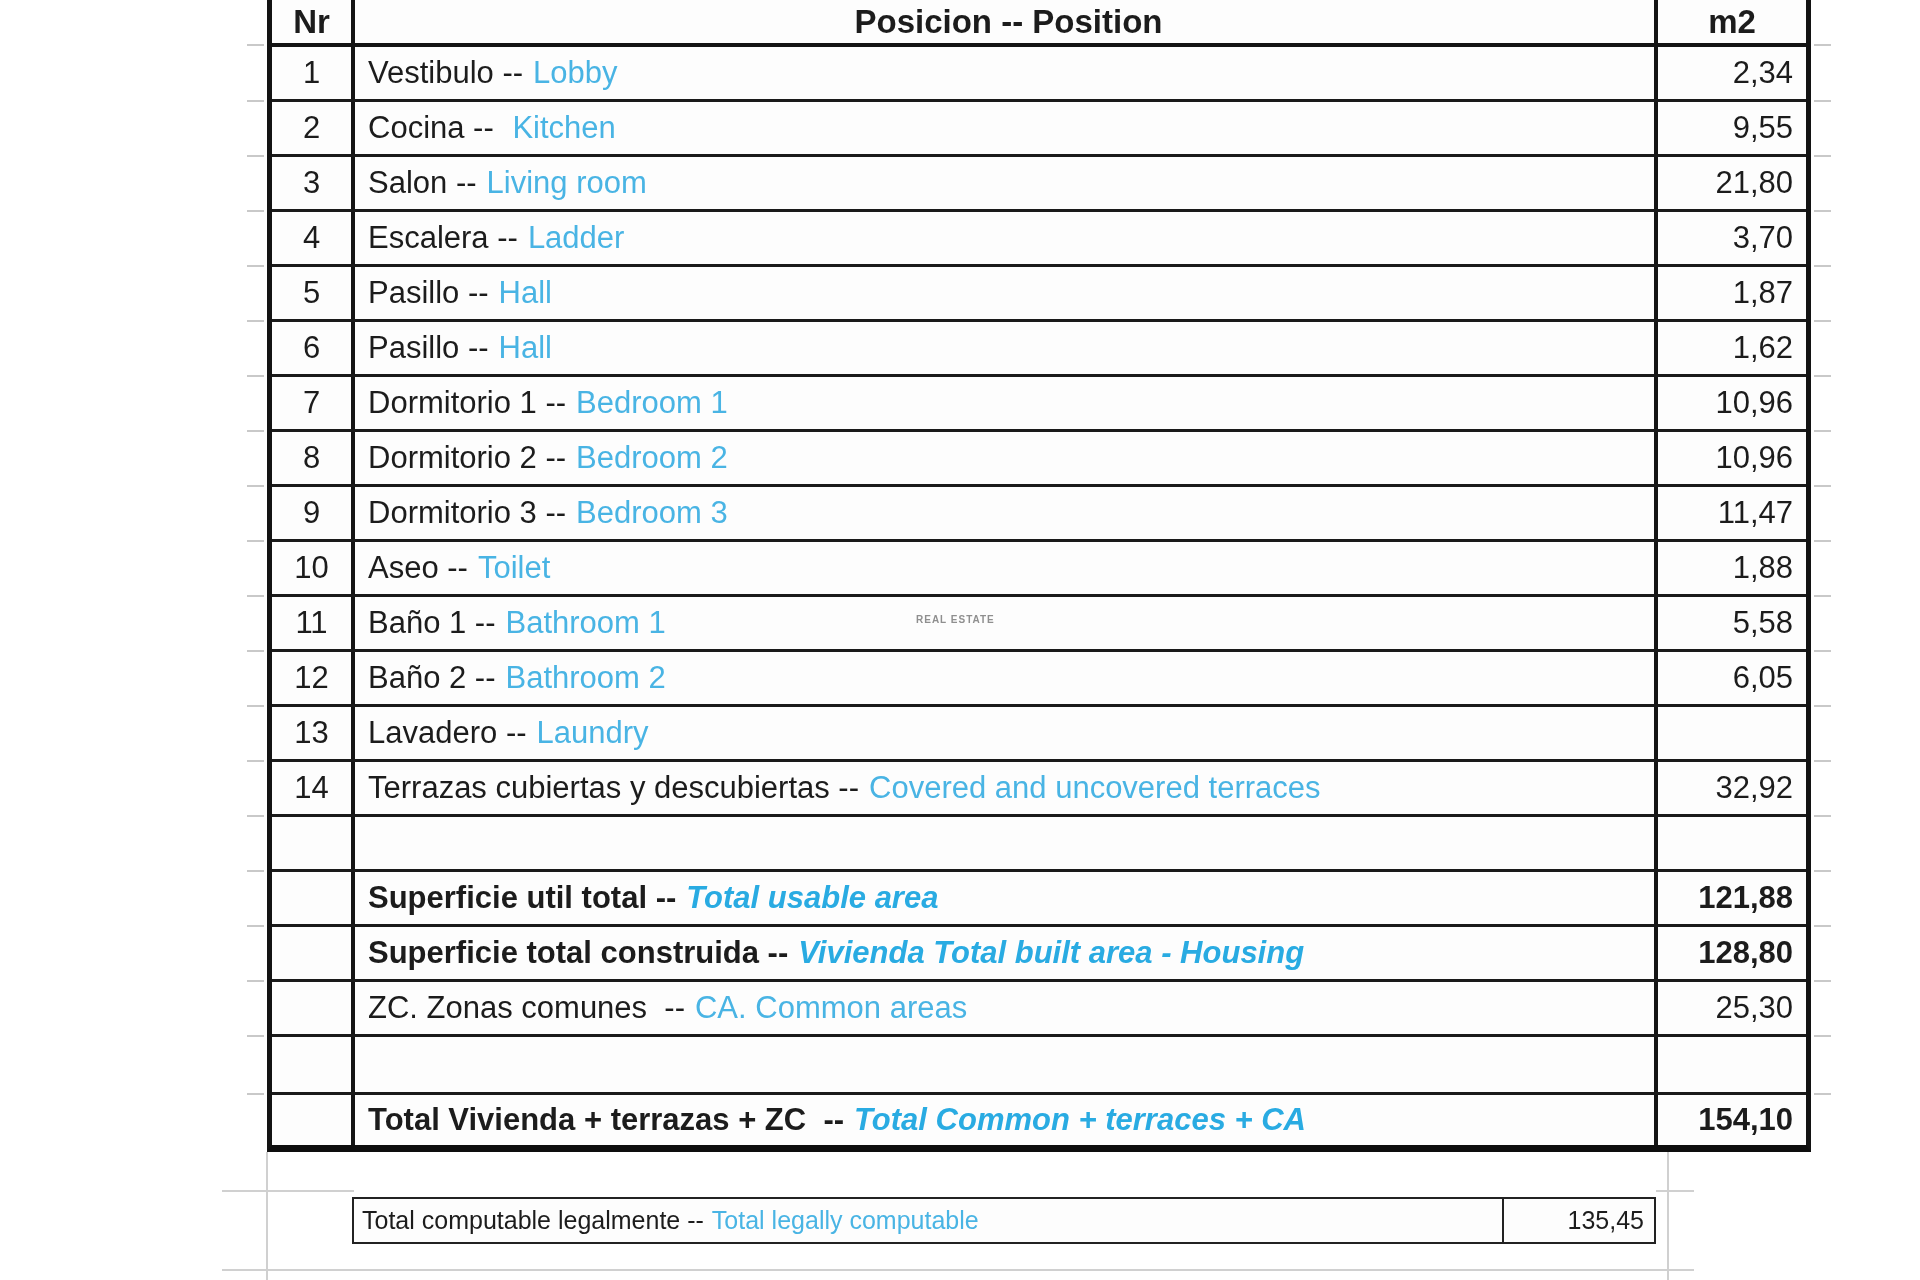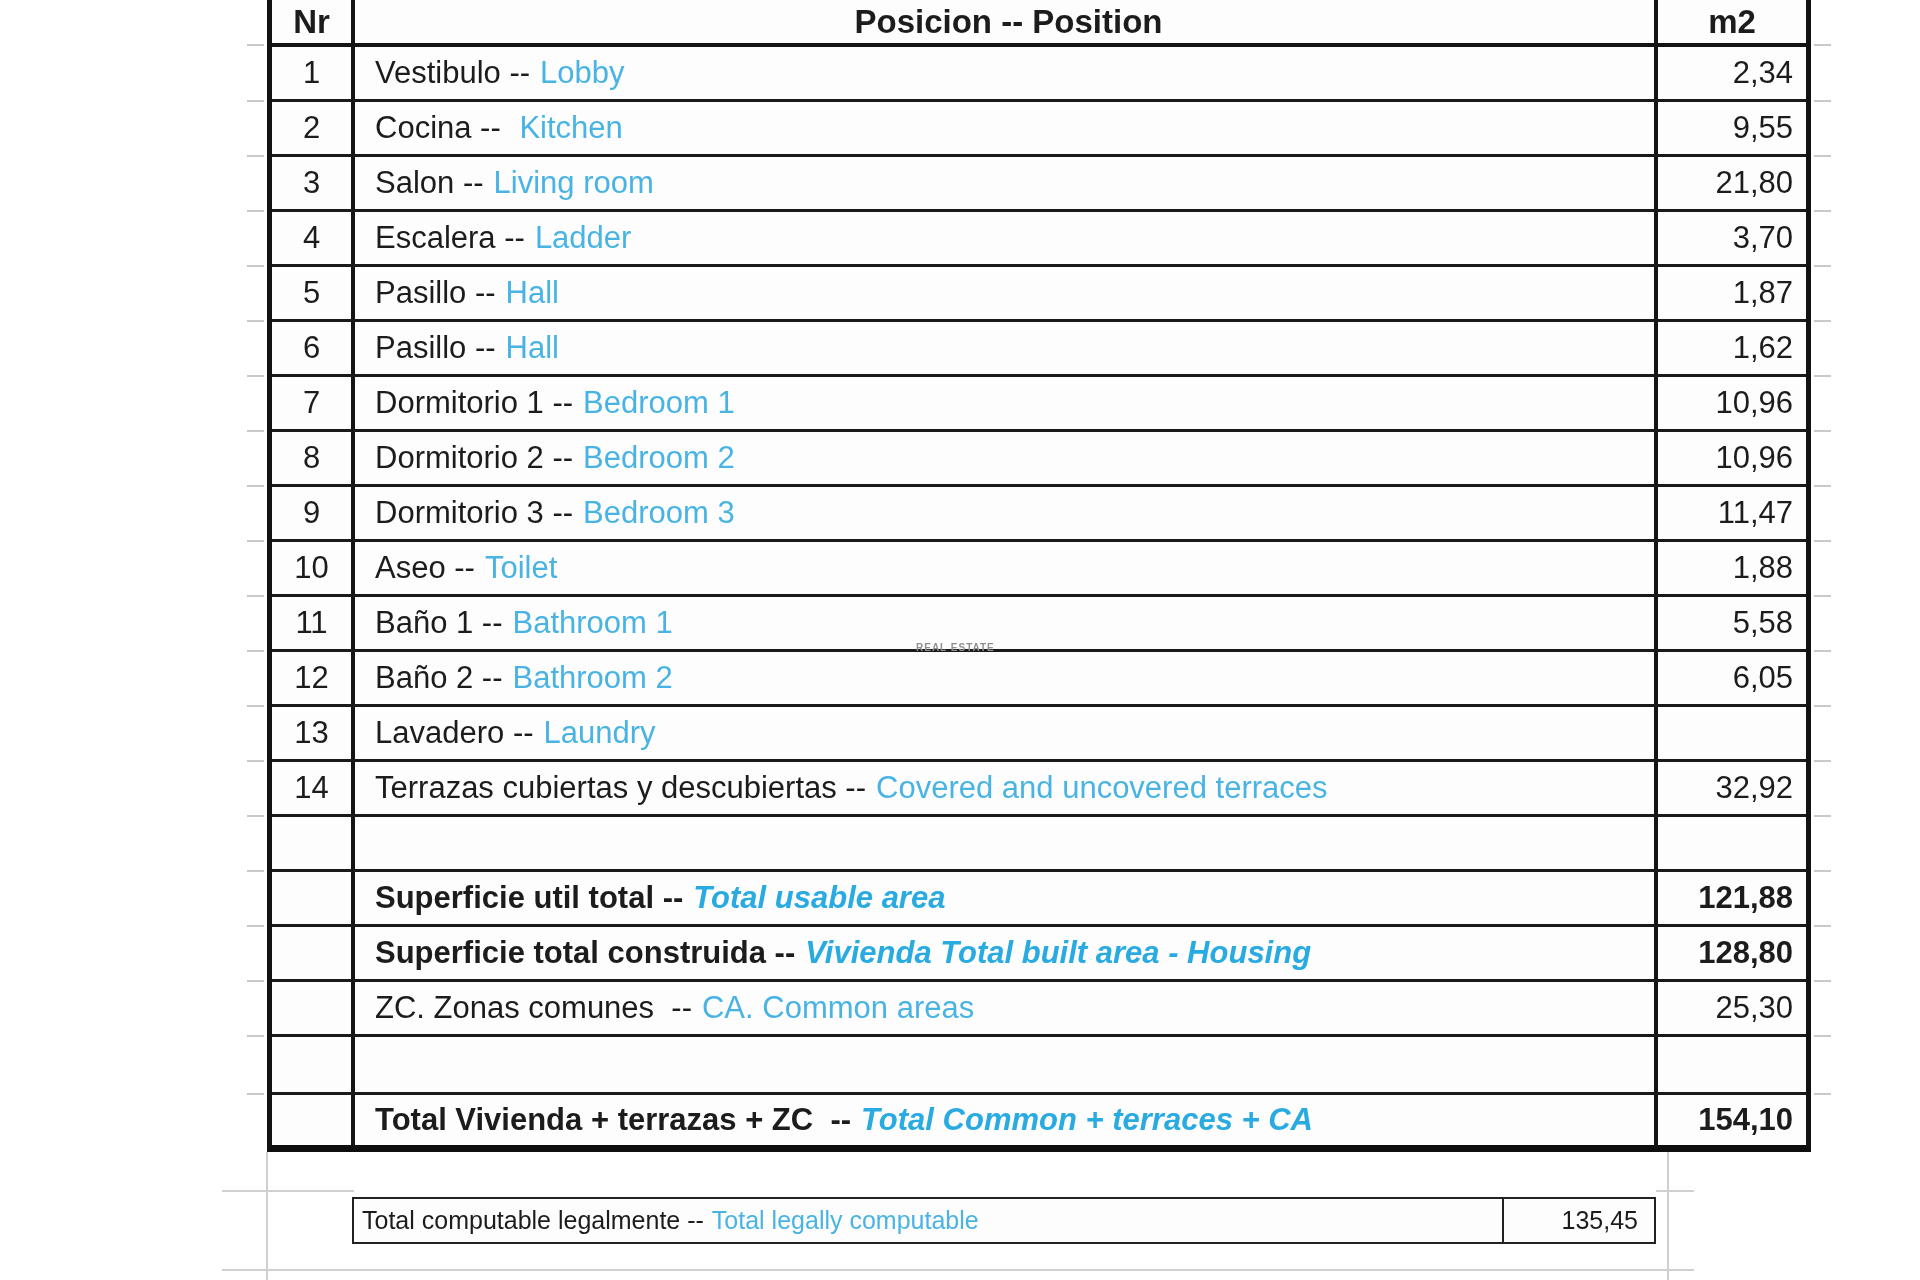--- a/index.html
+++ b/index.html
@@ -17,50 +17,50 @@
   .tbl-row{
     display:flex;align-items:center;height:55px;box-sizing:border-box;
     border-bottom:3px solid #1a1a1a;position:relative;font-size:31px;
   }
   
   .tbl-row::before{content:"";position:absolute;left:-25px;bottom:-3px;width:17px;height:2px;background:#c9c9c9;}
   .tbl-row::after{content:"";position:absolute;right:-25px;bottom:-3px;width:17px;height:2px;background:#c9c9c9;}
   .hdr{height:47px;border-bottom:4px solid #141414;font-weight:bold;font-size:33px;}
   .cell{display:flex;align-items:center;height:100%;box-sizing:border-box;}
   .c-nr{width:83px;border-right:4px solid #141414;justify-content:center;}
-  .c-pos{flex:1;border-right:4px solid #141414;padding-left:20px;}
+  .c-pos{flex:1;border-right:4px solid #141414;padding-left:13px;}
   .c-m2{width:148px;justify-content:flex-end;padding-right:13px;}
   .c-m2.center{justify-content:center;padding-right:0;}
   .es{white-space:pre;color:var(--ink);}
   .en{white-space:pre;color:var(--blue-light);margin-left:10px;}
   .bold{font-weight:bold;}
   .bold .en{color:var(--blue-bold);font-style:italic;}
   .sp2{height:58px;}
   .grand{height:50px;border-bottom:none;}
   .grand::before,.grand::after{display:none;}
   
   .footer-box{
     position:absolute;left:352px;top:1197px;width:1304px;height:47px;box-sizing:border-box;
     border:2px solid #222222;display:flex;background:#fdfdfd;font-size:25px;
   }
   .f-pos{flex:1;display:flex;align-items:center;padding-left:8px;box-sizing:border-box;}
   .f-m2{width:152px;border-left:2px solid #222222;display:flex;align-items:center;
-        justify-content:flex-end;padding-right:16px;box-sizing:border-box;}
+        justify-content:flex-end;padding-right:10px;box-sizing:border-box;}
   .f-en{white-space:pre;color:var(--blue-light);margin-left:8px;}
   .f-es{white-space:pre;}
   
   .gl{position:absolute;background:#d0d0d0;}
   .gl-v1{left:266px;top:1152px;width:2px;height:128px;}
   .gl-v2{left:1667px;top:1152px;width:2px;height:128px;}
   .gl-h1a{left:222px;top:1190px;width:132px;height:2px;}
   .gl-h1b{left:1656px;top:1190px;width:38px;height:2px;}
   .gl-h2{left:222px;top:1269px;width:1472px;height:2px;}
   
   .watermark{
-    position:absolute;left:916px;top:642px;font-size:10px;letter-spacing:1px;
+    position:absolute;left:916px;top:614px;font-size:10px;letter-spacing:1px;
     color:#8f8f8f;font-weight:bold;
   }
 </style>
 </head>
 <body style="--blue-bold: #29ABE2; --blue-light: #49B4E4; --ink: #1c1c1c;">
 
 <div class="tbl">
   <div class="tbl-row hdr">
     <div class="cell c-nr">Nr</div>
     <div class="cell c-pos" style="justify-content:center;padding-left:8px;">Posicion -- Position</div>

